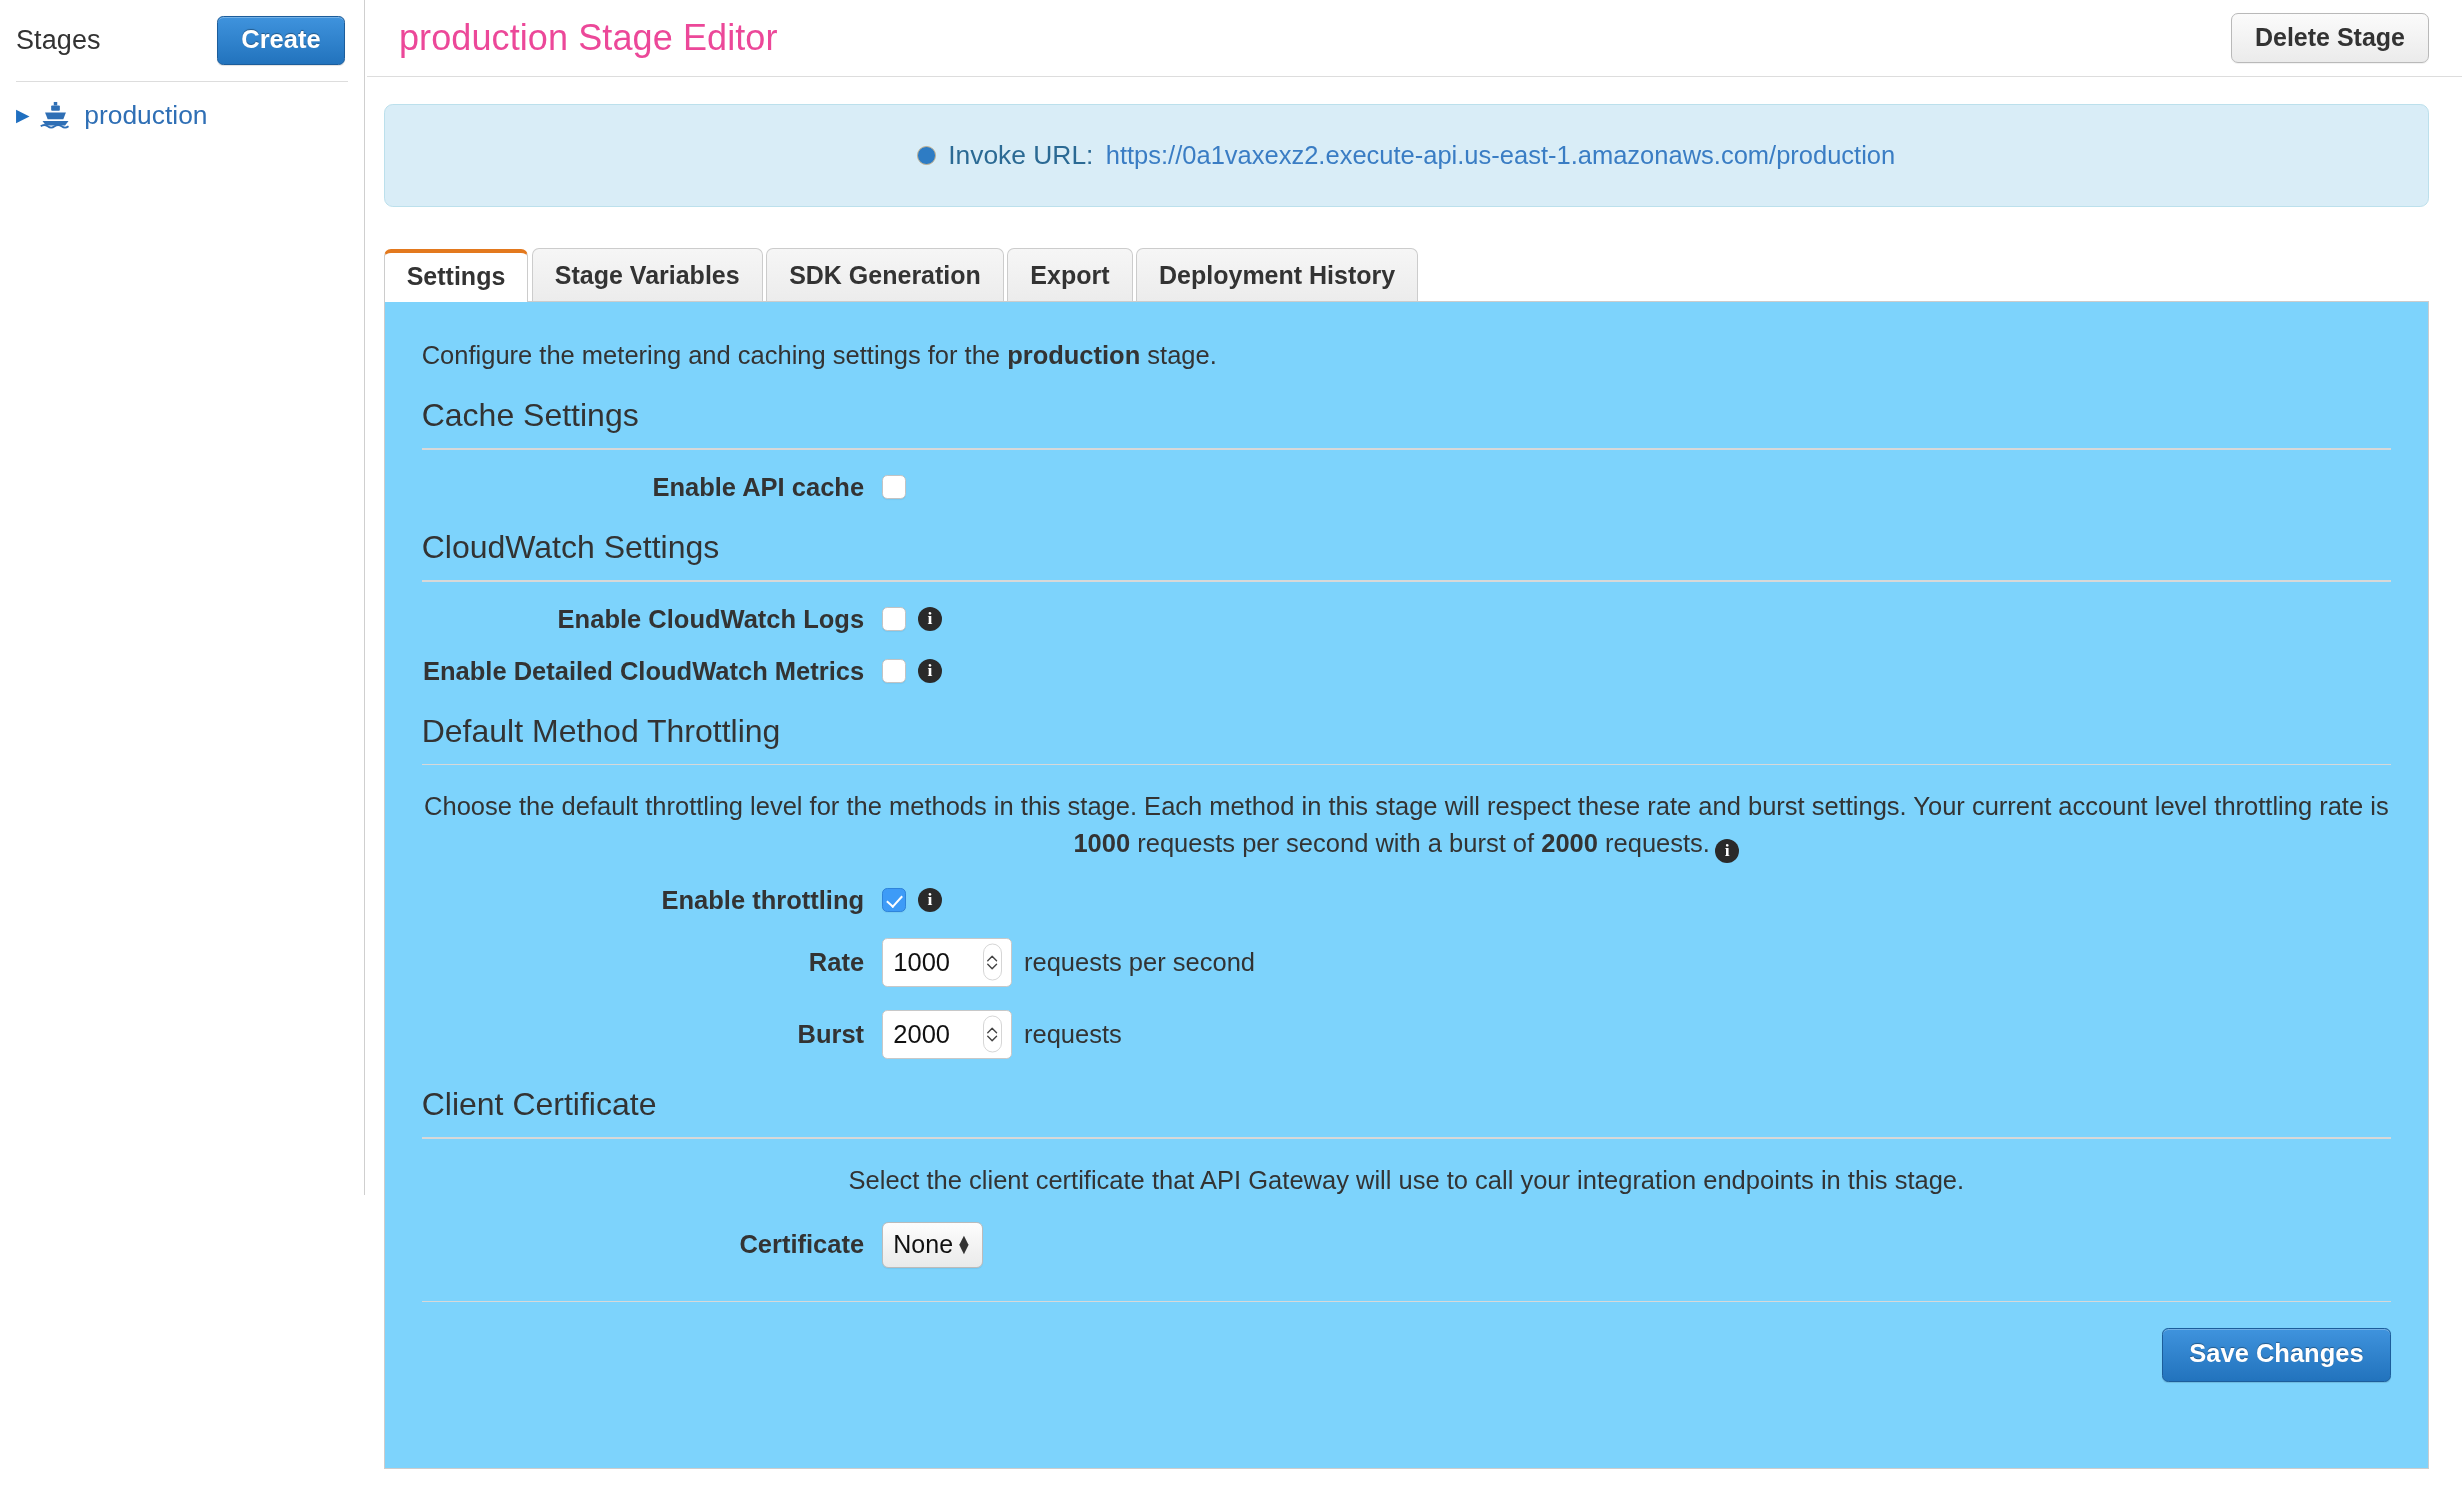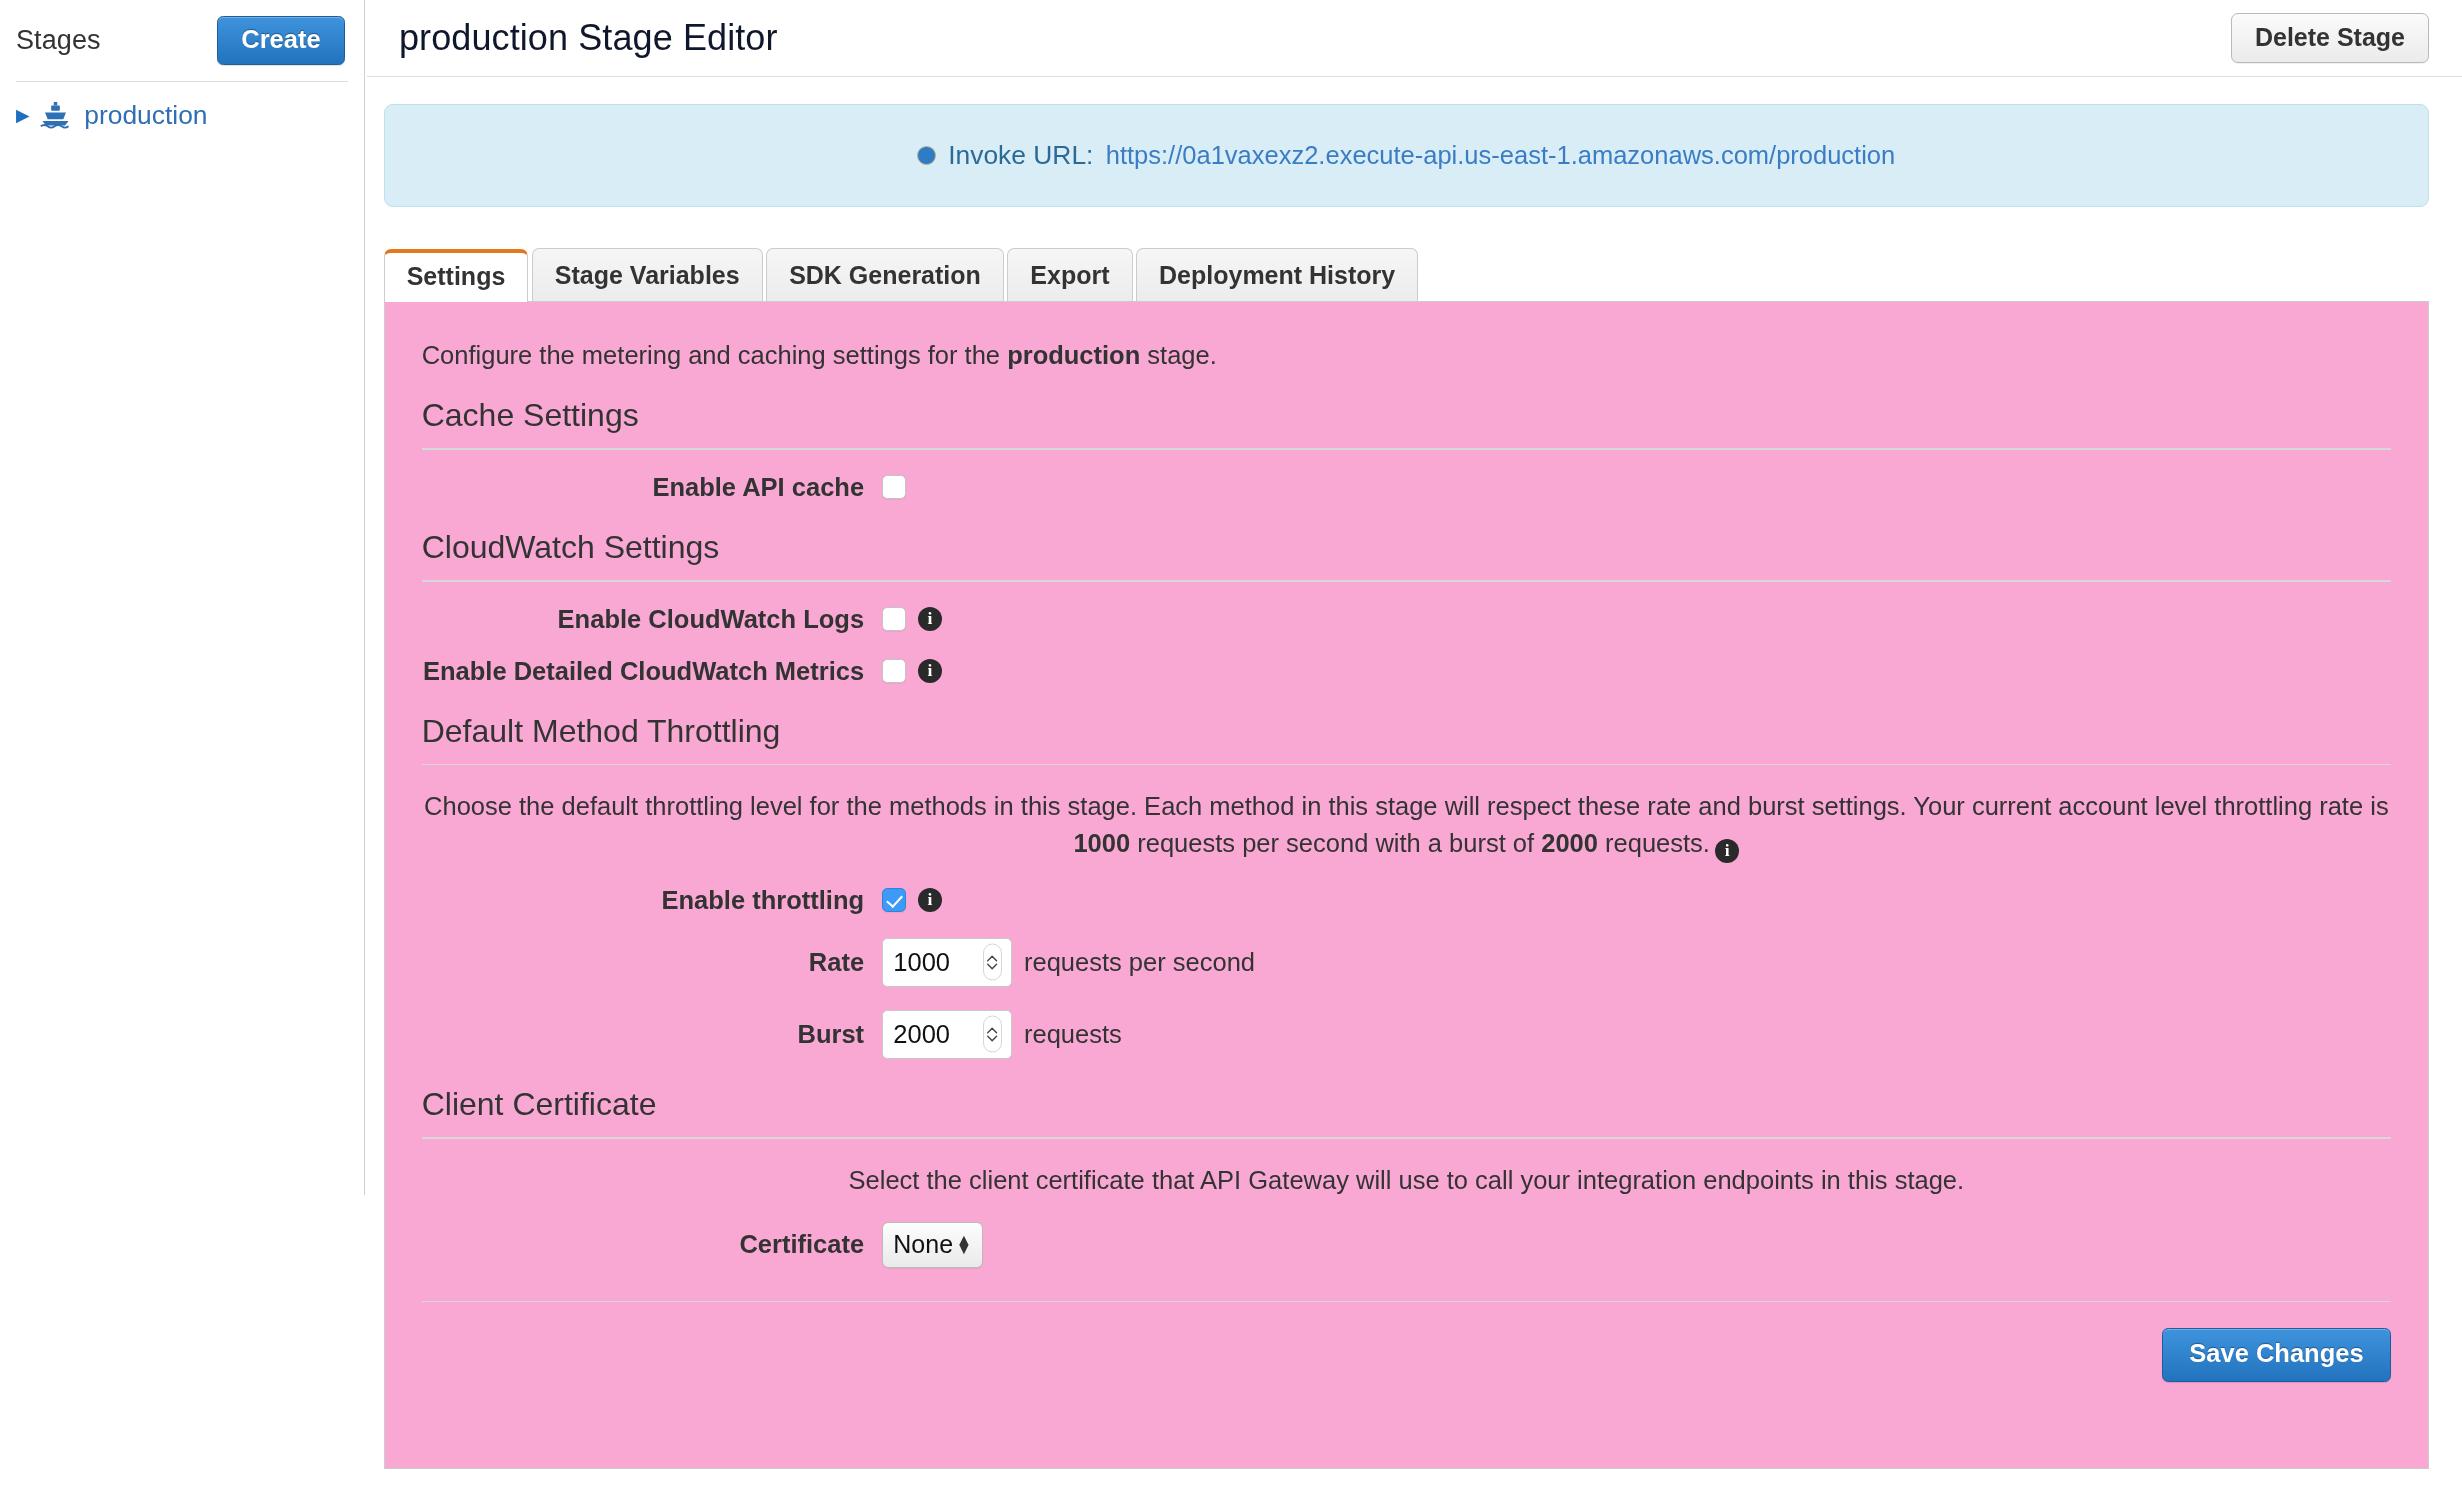--- a/index.html
+++ b/index.html
@@ -69,21 +69,21 @@
     background: #fff;
   }
   .page-header {
     position: relative;
     height: 77px;
     padding: 0 33px 0 32px;
     display: flex; align-items: center; justify-content: space-between;
     border-bottom: 1.8px solid #dddddd;
   }
   .page-title {
-    font-size: 36px; color: #0f172a; font-weight: 400;
+    font-size: 36px; color: #ec4899; font-weight: 400;
     letter-spacing: 0.1px;
   }
   .delete-btn {
     background: linear-gradient(to bottom, #fbfbfb 0%, #ebebeb 100%);
     border: 0.9px solid #b9b9b9;
     border-radius: 7px;
     color: #333333;
     font-size: 25px; font-weight: bold;
     padding: 10.6px 23px 12.3px 23px;
     cursor: pointer;
@@ -136,21 +136,21 @@
     border-left: 0.9px solid #cccccc;
     border-right: 0.9px solid #cccccc;
     position: relative;
     margin-bottom: -0.9px;
   }
 
   
   .panel {
     margin: 0 33px 0 16.7px;
     border: 1.8px solid #cccccc;
-    background: #f9a8d4;
+    background: #7dd3fc;
     padding: 32px 30px 26.4px 30px;
     height: 1168px;
   }
   .intro-text {
     font-size: 25.5px; color: #333333; margin: 7px 0 0 7px;
   }
   .intro-text b { font-weight: bold; }
 
   .section-head {
     font-size: 32px; color: #333333; font-weight: 400;

